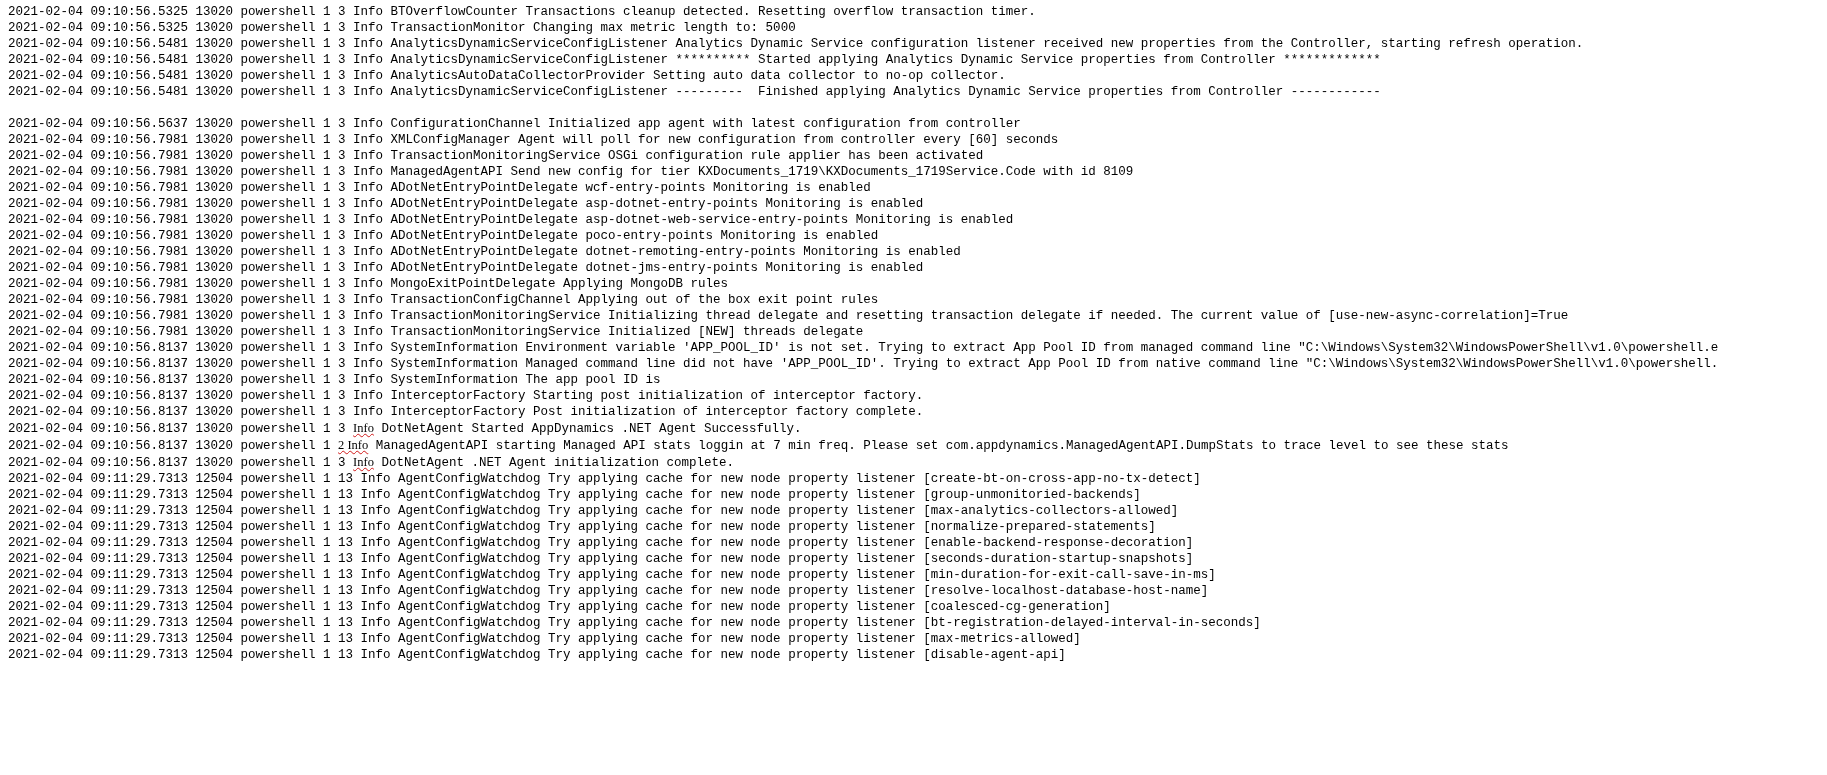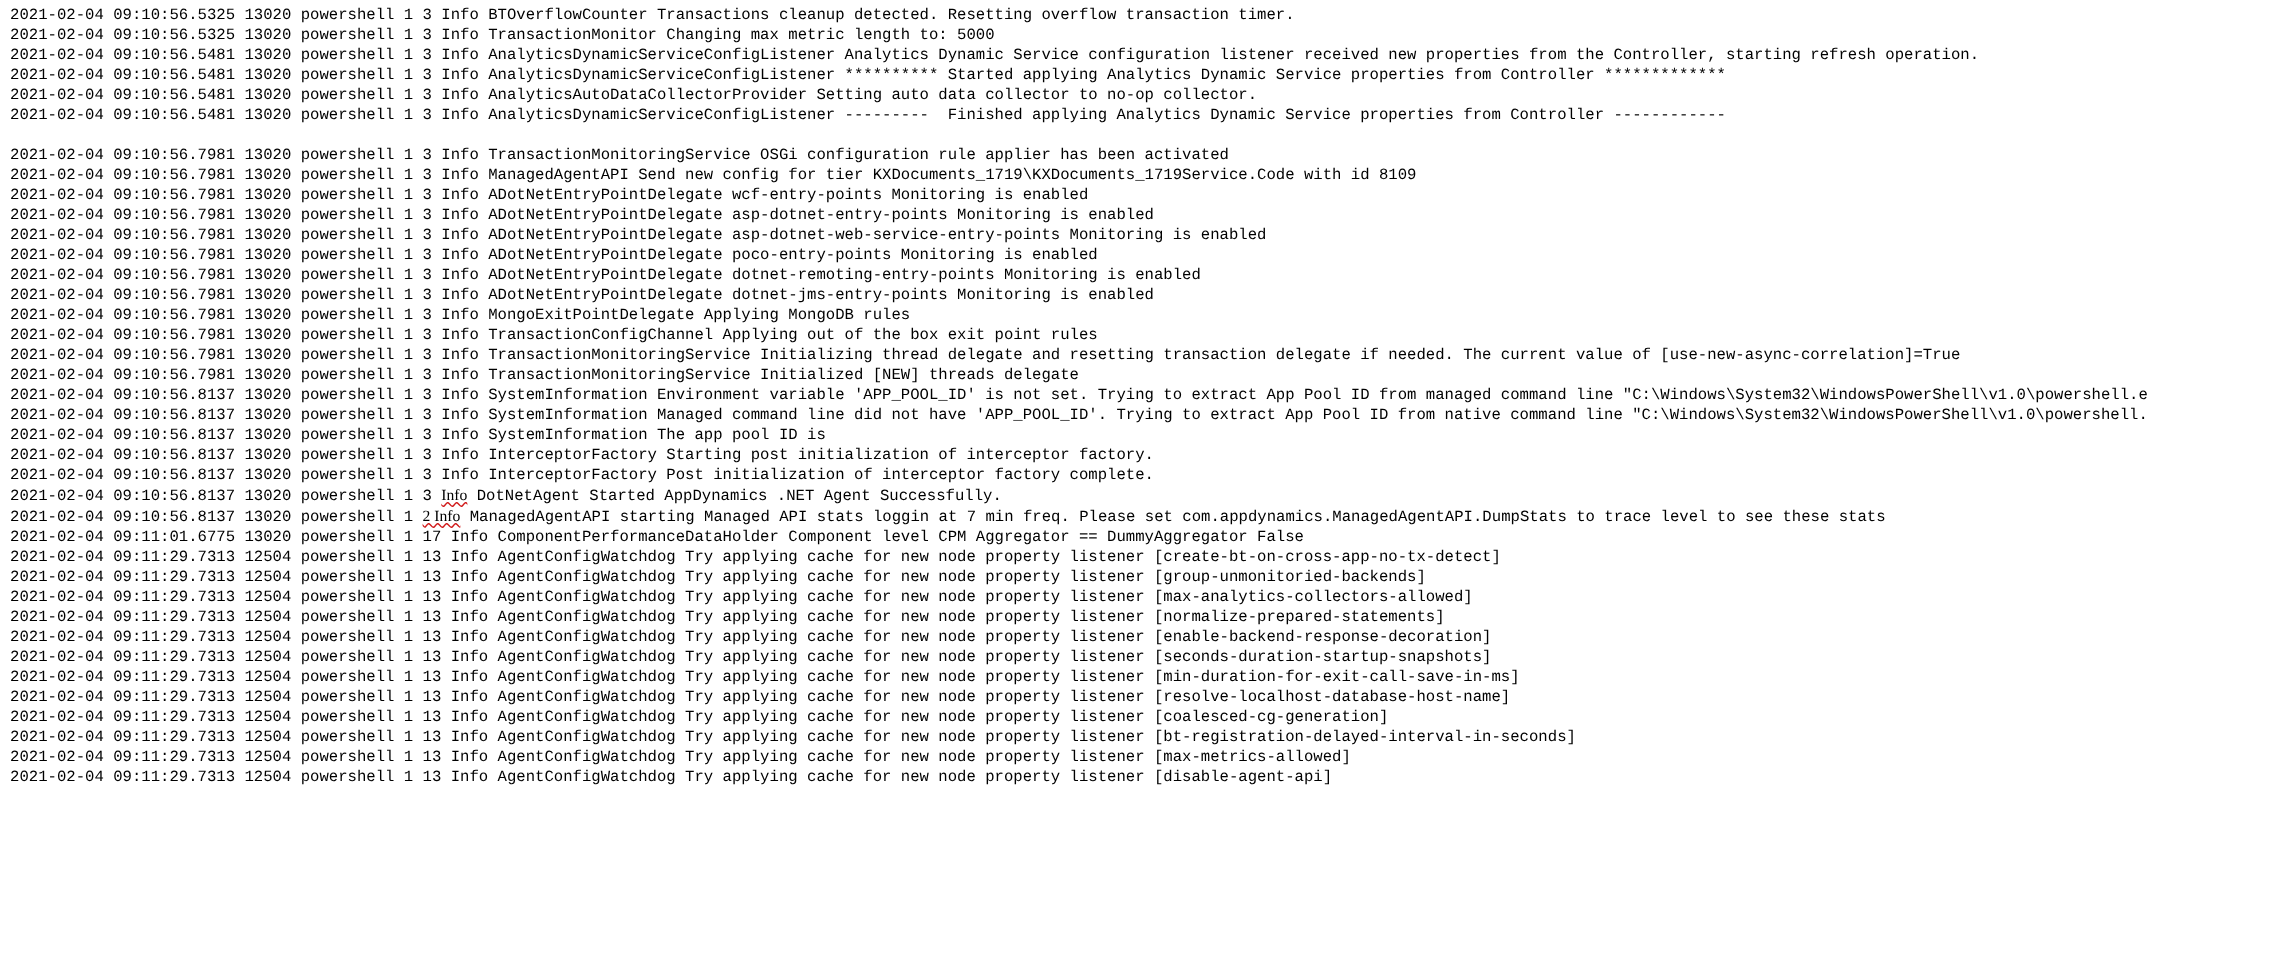--- a/index.html
+++ b/index.html
@@ -27,40 +27,42 @@
 <body>
 
 <div id="log">
     <div class="line"><span>2021-02-04 09:10:56.5325 13020 powershell 1 3 Info BTOverflowCounter Transactions cleanup detected. Resetting overflow transaction timer.</span></div>
     <div class="line"><span>2021-02-04 09:10:56.5325 13020 powershell 1 3 Info TransactionMonitor Changing max metric length to: 5000</span></div>
     <div class="line"><span>2021-02-04 09:10:56.5481 13020 powershell 1 3 Info AnalyticsDynamicServiceConfigListener Analytics Dynamic Service configuration listener received new properties from the Controller, starting refresh operation.</span></div>
     <div class="line"><span>2021-02-04 09:10:56.5481 13020 powershell 1 3 Info AnalyticsDynamicServiceConfigListener ********** Started applying Analytics Dynamic Service properties from Controller *************</span></div>
     <div class="line"><span>2021-02-04 09:10:56.5481 13020 powershell 1 3 Info AnalyticsAutoDataCollectorProvider Setting auto data collector to no-op collector.</span></div>
     <div class="line"><span>2021-02-04 09:10:56.5481 13020 powershell 1 3 Info AnalyticsDynamicServiceConfigListener ---------  Finished applying Analytics Dynamic Service properties from Controller ------------</span></div>
     <div class="blank"></div>
+    <div class="line"><span>2021-02-04 09:10:56.5637 13020 powershell 1 3 Info ConfigurationChannel Initialized app agent with latest configuration from controller</span></div>
+    <div class="line"><span>2021-02-04 09:10:56.7981 13020 powershell 1 3 Info XMLConfigManager Agent will poll for new configuration from controller every [60] seconds</span></div>
     <div class="line"><span>2021-02-04 09:10:56.7981 13020 powershell 1 3 Info TransactionMonitoringService OSGi configuration rule applier has been activated</span></div>
     <div class="line"><span>2021-02-04 09:10:56.7981 13020 powershell 1 3 Info ManagedAgentAPI Send new config for tier KXDocuments_1719\KXDocuments_1719Service.Code with id 8109</span></div>
     <div class="line"><span>2021-02-04 09:10:56.7981 13020 powershell 1 3 Info ADotNetEntryPointDelegate wcf-entry-points Monitoring is enabled</span></div>
     <div class="line"><span>2021-02-04 09:10:56.7981 13020 powershell 1 3 Info ADotNetEntryPointDelegate asp-dotnet-entry-points Monitoring is enabled</span></div>
     <div class="line"><span>2021-02-04 09:10:56.7981 13020 powershell 1 3 Info ADotNetEntryPointDelegate asp-dotnet-web-service-entry-points Monitoring is enabled</span></div>
     <div class="line"><span>2021-02-04 09:10:56.7981 13020 powershell 1 3 Info ADotNetEntryPointDelegate poco-entry-points Monitoring is enabled</span></div>
     <div class="line"><span>2021-02-04 09:10:56.7981 13020 powershell 1 3 Info ADotNetEntryPointDelegate dotnet-remoting-entry-points Monitoring is enabled</span></div>
     <div class="line"><span>2021-02-04 09:10:56.7981 13020 powershell 1 3 Info ADotNetEntryPointDelegate dotnet-jms-entry-points Monitoring is enabled</span></div>
     <div class="line"><span>2021-02-04 09:10:56.7981 13020 powershell 1 3 Info MongoExitPointDelegate Applying MongoDB rules</span></div>
     <div class="line"><span>2021-02-04 09:10:56.7981 13020 powershell 1 3 Info TransactionConfigChannel Applying out of the box exit point rules</span></div>
     <div class="line"><span>2021-02-04 09:10:56.7981 13020 powershell 1 3 Info TransactionMonitoringService Initializing thread delegate and resetting transaction delegate if needed. The current value of [use-new-async-correlation]=True</span></div>
     <div class="line"><span>2021-02-04 09:10:56.7981 13020 powershell 1 3 Info TransactionMonitoringService Initialized [NEW] threads delegate</span></div>
     <div class="line"><span>2021-02-04 09:10:56.8137 13020 powershell 1 3 Info SystemInformation Environment variable 'APP_POOL_ID' is not set. Trying to extract App Pool ID from managed command line "C:\Windows\System32\WindowsPowerShell\v1.0\powershell.e</span></div>
     <div class="line"><span>2021-02-04 09:10:56.8137 13020 powershell 1 3 Info SystemInformation Managed command line did not have 'APP_POOL_ID'. Trying to extract App Pool ID from native command line "C:\Windows\System32\WindowsPowerShell\v1.0\powershell.</span></div>
     <div class="line"><span>2021-02-04 09:10:56.8137 13020 powershell 1 3 Info SystemInformation The app pool ID is</span></div>
     <div class="line"><span>2021-02-04 09:10:56.8137 13020 powershell 1 3 Info InterceptorFactory Starting post initialization of interceptor factory.</span></div>
     <div class="line"><span>2021-02-04 09:10:56.8137 13020 powershell 1 3 Info InterceptorFactory Post initialization of interceptor factory complete.</span></div>
     <div class="line"><span>2021-02-04 09:10:56.8137 13020 powershell 1 3 </span><span class="squiggle">Info</span><span> DotNetAgent Started AppDynamics .NET Agent Successfully.</span></div>
     <div class="line"><span>2021-02-04 09:10:56.8137 13020 powershell 1 </span><span class="squiggle">2 Info</span><span> ManagedAgentAPI starting Managed API stats loggin at 7 min freq. Please set com.appdynamics.ManagedAgentAPI.DumpStats to trace level to see these stats</span></div>
-    <div class="line"><span>2021-02-04 09:11:01.6775 13020 powershell 1 17 Info ComponentPerformanceDataHolder Component level CPM Aggregator == DummyAggregator False</span></div>
+    <div class="line"><span>2021-02-04 09:10:56.8137 13020 powershell 1 3 </span><span class="squiggle">Info</span><span> DotNetAgent .NET Agent initialization complete.</span></div>
     <div class="line"><span>2021-02-04 09:11:29.7313 12504 powershell 1 13 Info AgentConfigWatchdog Try applying cache for new node property listener [create-bt-on-cross-app-no-tx-detect]</span></div>
     <div class="line"><span>2021-02-04 09:11:29.7313 12504 powershell 1 13 Info AgentConfigWatchdog Try applying cache for new node property listener [group-unmonitoried-backends]</span></div>
     <div class="line"><span>2021-02-04 09:11:29.7313 12504 powershell 1 13 Info AgentConfigWatchdog Try applying cache for new node property listener [max-analytics-collectors-allowed]</span></div>
     <div class="line"><span>2021-02-04 09:11:29.7313 12504 powershell 1 13 Info AgentConfigWatchdog Try applying cache for new node property listener [normalize-prepared-statements]</span></div>
     <div class="line"><span>2021-02-04 09:11:29.7313 12504 powershell 1 13 Info AgentConfigWatchdog Try applying cache for new node property listener [enable-backend-response-decoration]</span></div>
     <div class="line"><span>2021-02-04 09:11:29.7313 12504 powershell 1 13 Info AgentConfigWatchdog Try applying cache for new node property listener [seconds-duration-startup-snapshots]</span></div>
     <div class="line"><span>2021-02-04 09:11:29.7313 12504 powershell 1 13 Info AgentConfigWatchdog Try applying cache for new node property listener [min-duration-for-exit-call-save-in-ms]</span></div>
     <div class="line"><span>2021-02-04 09:11:29.7313 12504 powershell 1 13 Info AgentConfigWatchdog Try applying cache for new node property listener [resolve-localhost-database-host-name]</span></div>
     <div class="line"><span>2021-02-04 09:11:29.7313 12504 powershell 1 13 Info AgentConfigWatchdog Try applying cache for new node property listener [coalesced-cg-generation]</span></div>
     <div class="line"><span>2021-02-04 09:11:29.7313 12504 powershell 1 13 Info AgentConfigWatchdog Try applying cache for new node property listener [bt-registration-delayed-interval-in-seconds]</span></div>

